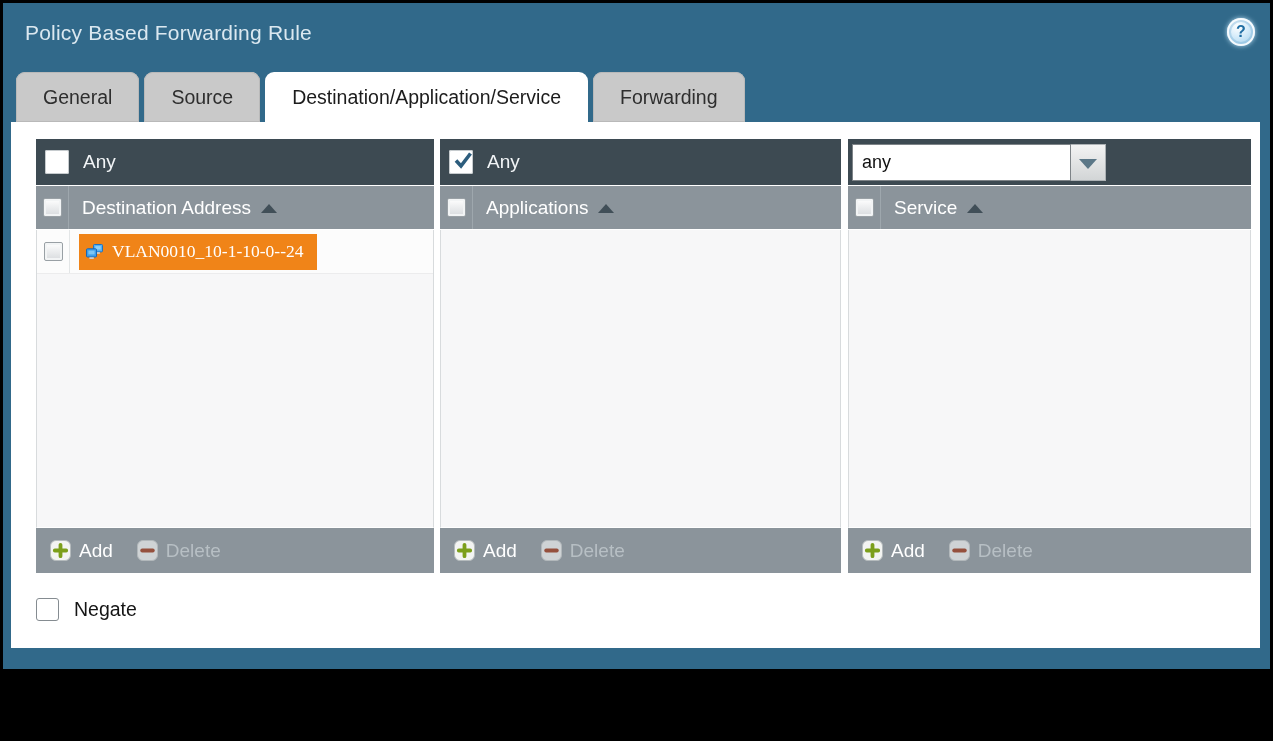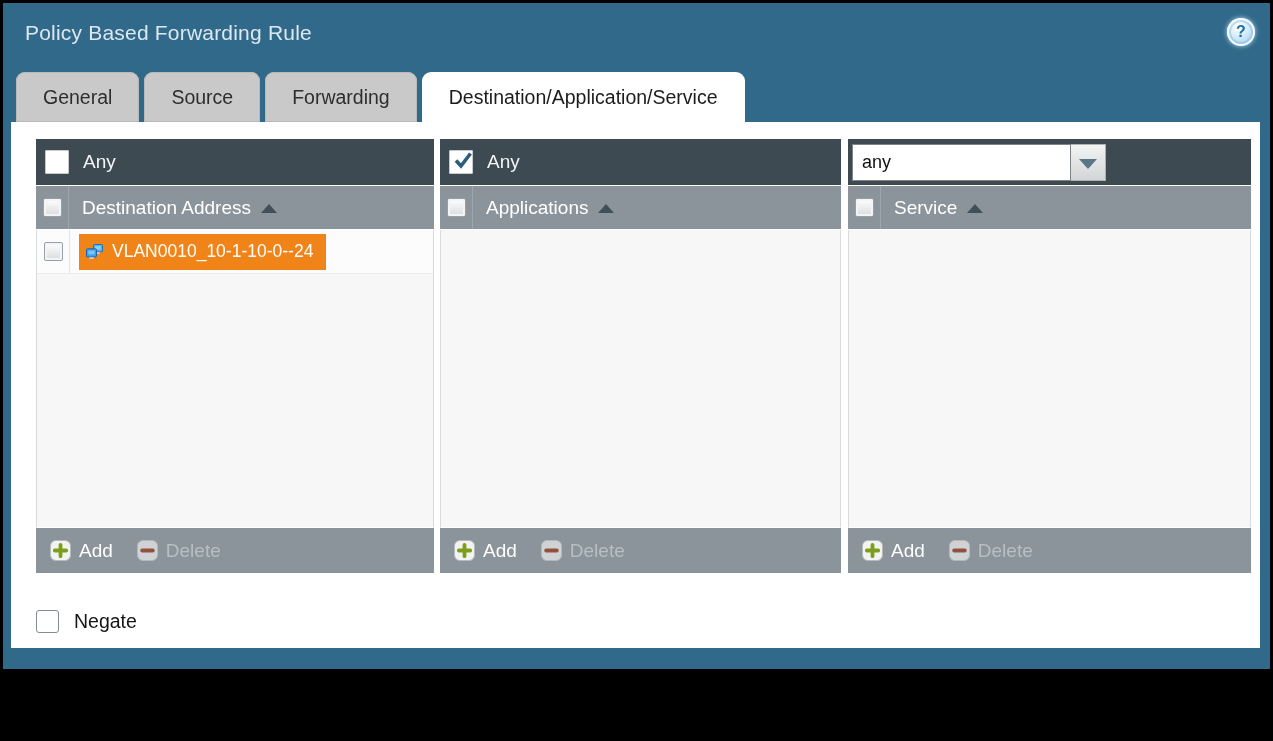--- a/index.html
+++ b/index.html
@@ -87,21 +87,21 @@
     width:0; height:0; border-left:8px solid transparent; border-right:8px solid transparent;
     border-bottom:9px solid #414f58; margin-top:2px;
   }
 
   .col-list {
     flex:1; background:#f7f7f8;
     border-left:1px solid #d8dbdd; border-right:1px solid #d8dbdd; border-bottom:1px solid #fff;
     overflow:hidden;
   }
 
-  .row { height:44px; display:flex; align-items:center; background:#fcfcfc; border-bottom:1px solid #ececed; }
+  .row { height:44px; display:flex; align-items:center; background:#fcfcfc; border-bottom:1px solid #ececed;font-family:Liberation Serif, serif; }
   .row.alt { background:#f3f4f4; }
   .row-cbcell {
     width:33px; flex:none; align-self:stretch;
     display:flex; align-items:center; justify-content:center;
     border-right:1px solid #e3e6e7;
   }
   .chip {
     margin-left:9px; height:36px; display:flex; align-items:center; gap:8px;
     background:#f08418; padding:0 13px 0 7px; cursor:pointer;
   }
@@ -127,21 +127,21 @@
     border:1px solid #adb2b5; border-left:none;
     display:flex; align-items:center; justify-content:center; cursor:pointer;
   }
   .dd-arrow {
     width:0; height:0;
     border-left:9px solid transparent; border-right:9px solid transparent;
     border-top:10px solid #5b7787; margin-top:3px;
   }
 
   
-  .negate { position:absolute; left:25px; top:488px; display:flex; align-items:center; gap:15px; }
+  .negate { position:absolute; left:25px; top:476px; display:flex; align-items:center; gap:15px; }
   .cb-negate { width:23px; height:23px; background:#fff; border:1px solid #858c91; border-radius:3px; cursor:pointer; }
   .negate-label { font-size:19.5px; color:#151515; }
 
   
   .btn {
     position:absolute; top:667px; height:46px;
     border-radius:9px; border:3px solid #fff;
     font-size:19px; color:#0e0e0e;
     display:flex; align-items:center; justify-content:center;
     cursor:pointer; z-index:4;margin-left:24px;
@@ -155,22 +155,22 @@
 <div id="window">
 
   <div class="dlg-title">Policy Based Forwarding Rule</div>
   <div class="help-icon">
     <span>?</span>
   </div>
 
   <div class="tabs">
     <div class="tab">General</div>
     <div class="tab">Source</div>
+    <div class="tab active">Destination/Application/Service</div>
     <div class="tab">Forwarding</div>
-    <div class="tab active">Destination/Application/Service</div>
   </div>
 
   <div class="panel">
 
     <div class="col" id="col-dest">
       <div class="col-top">
         <div class="cb-any"></div>
         <div class="any-label">Any</div>
       </div>
       <div class="col-head">

